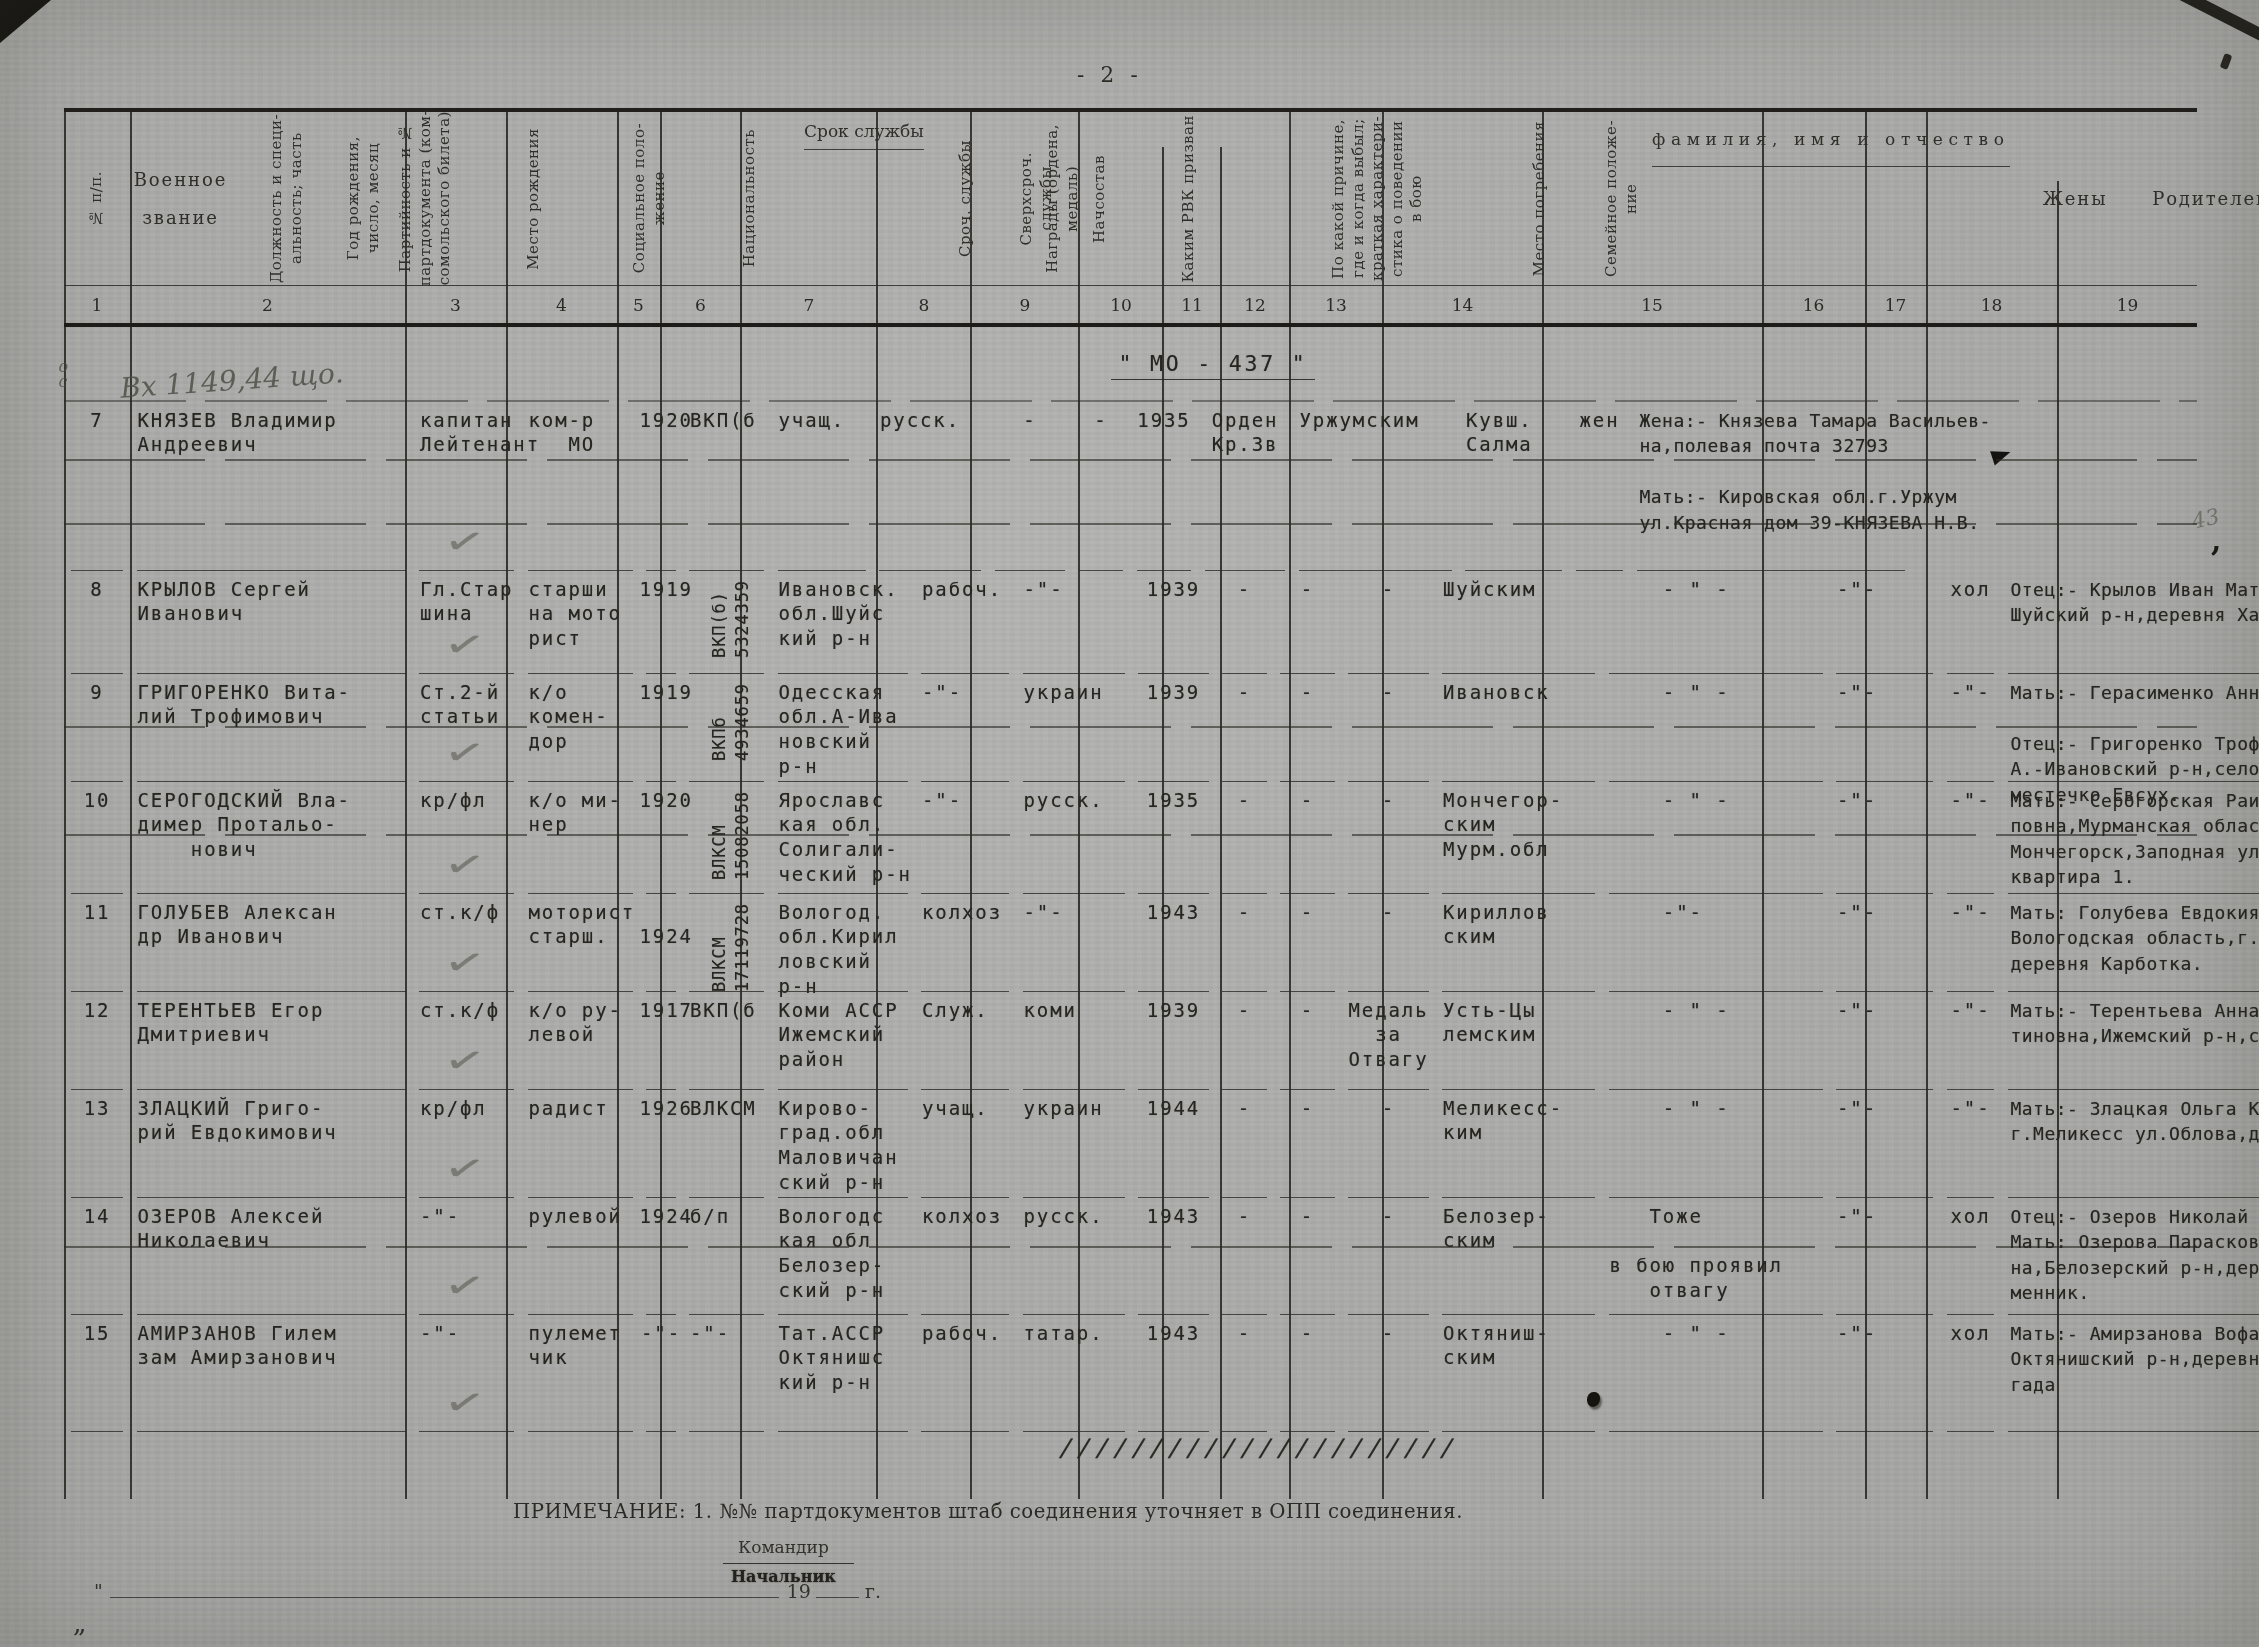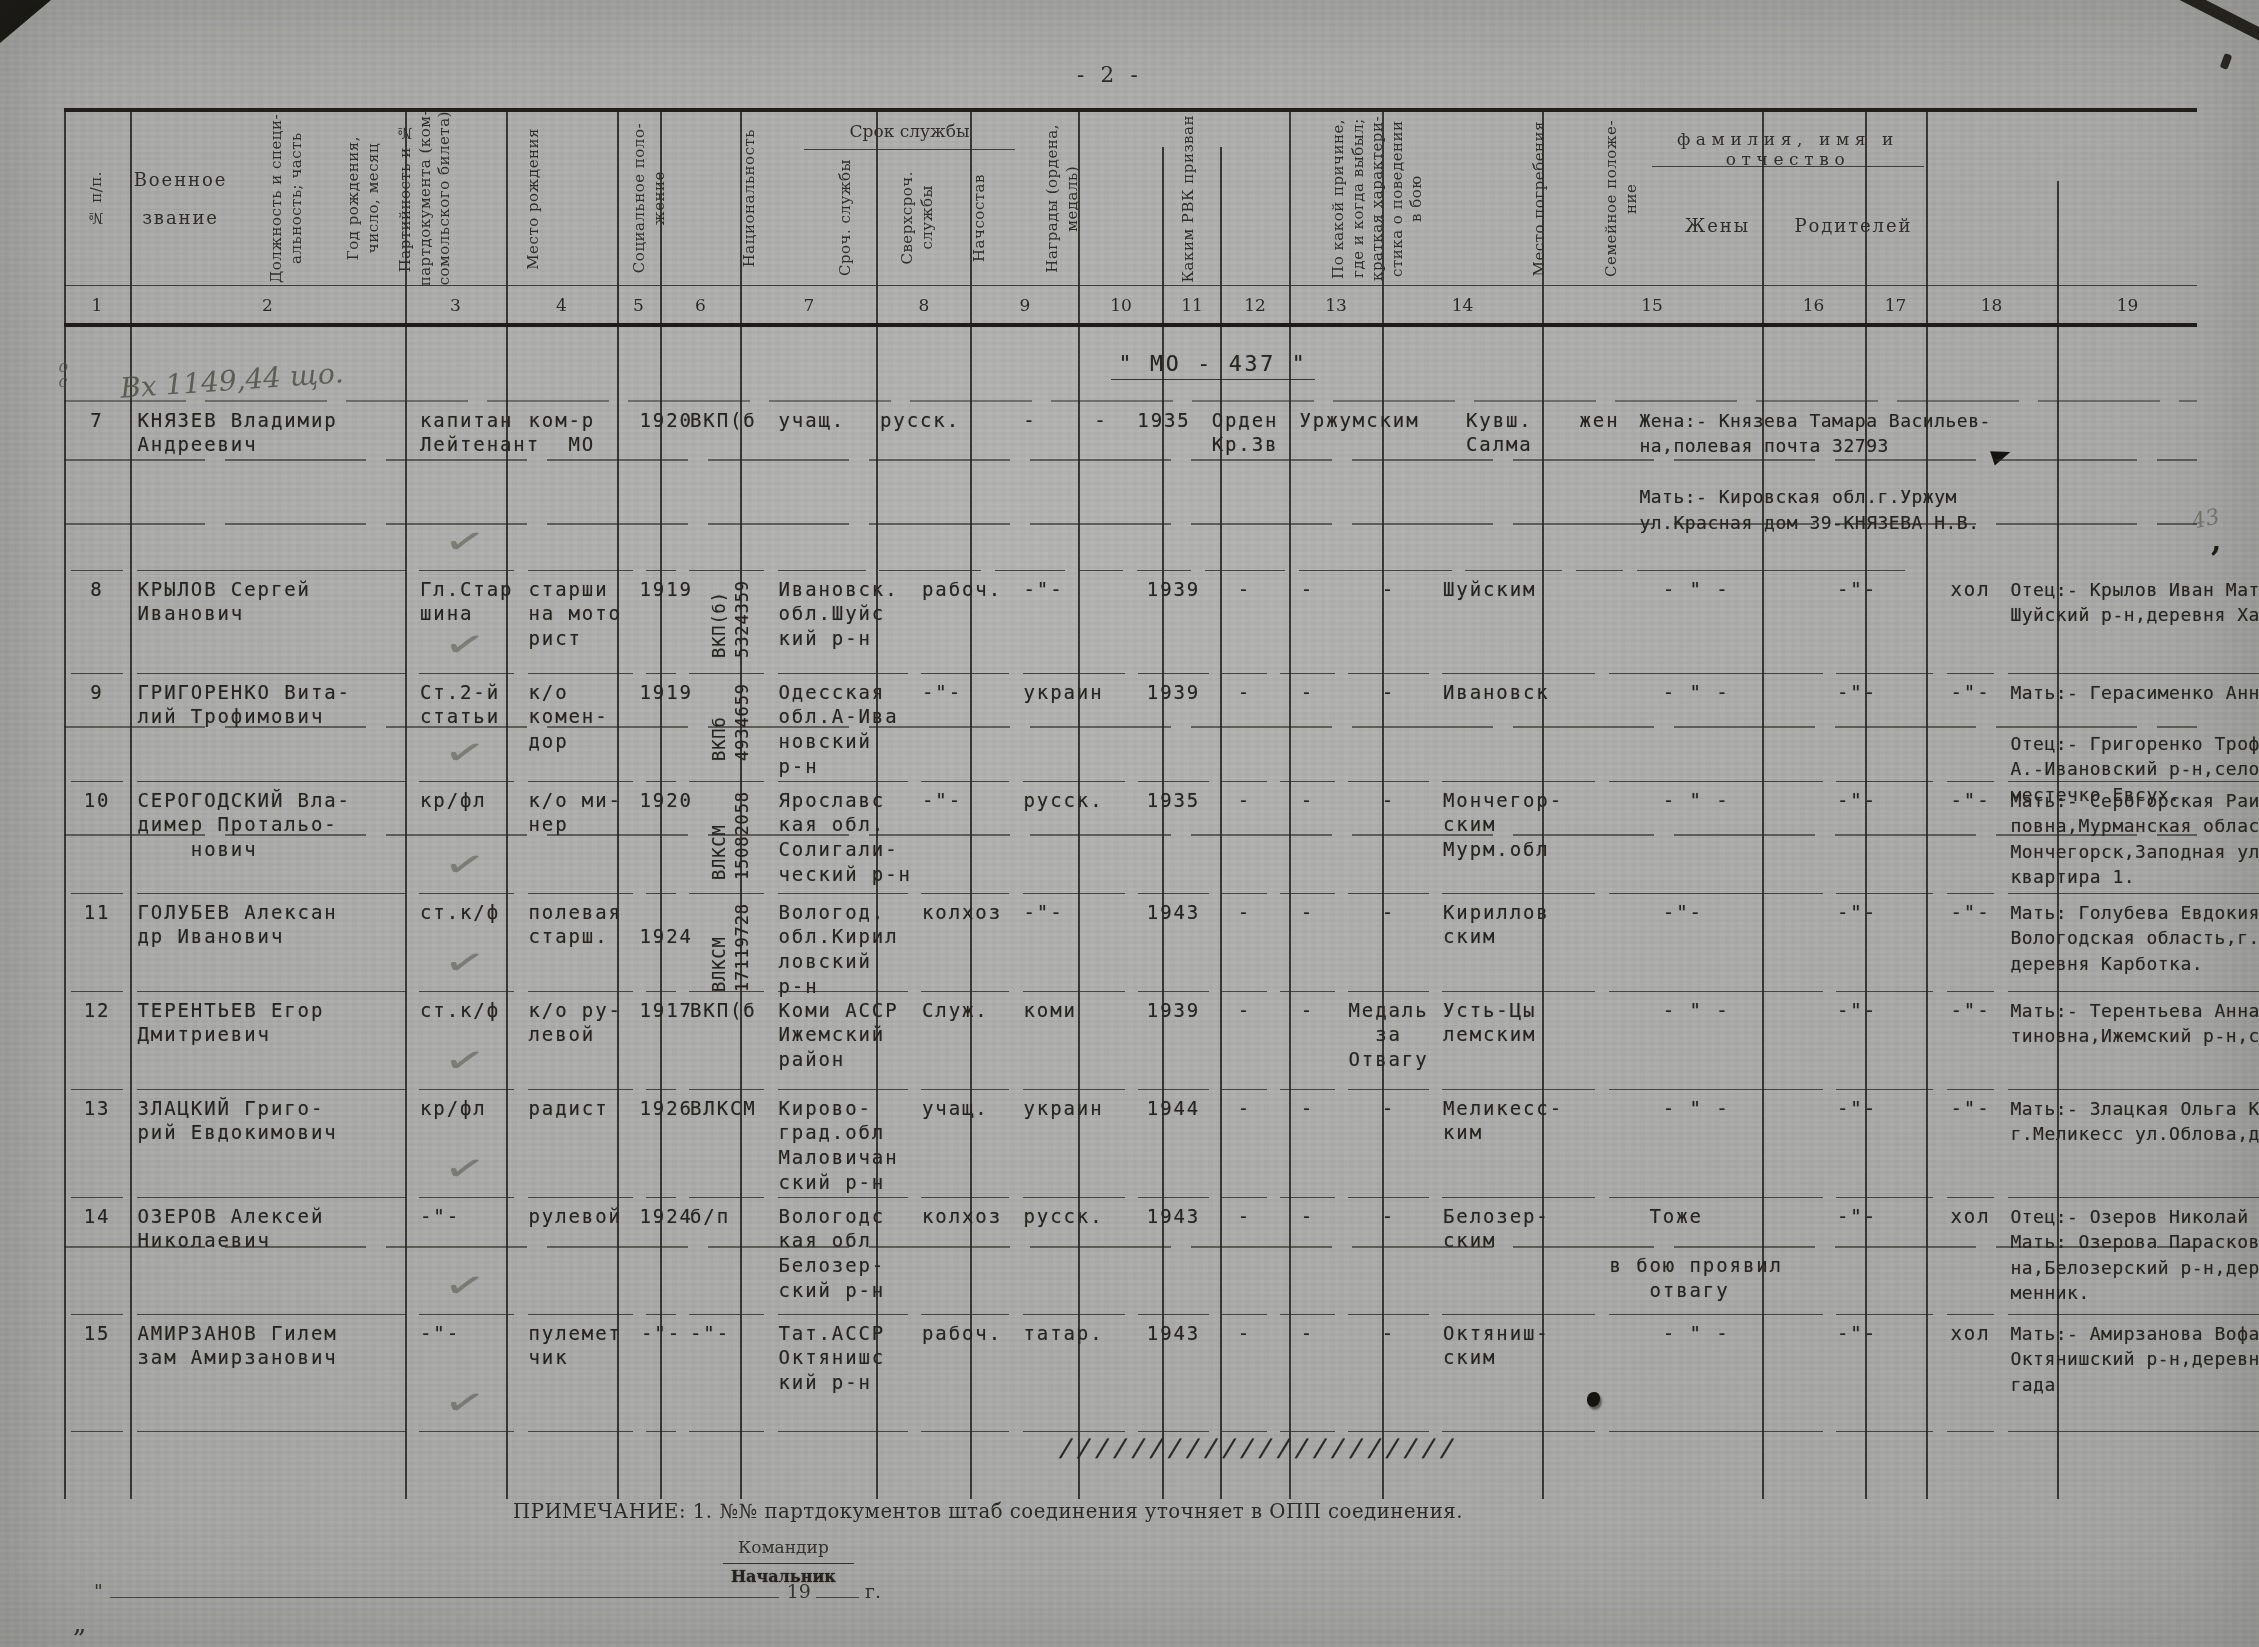--- a/index.html
+++ b/index.html
@@ -33,21 +33,21 @@
   .c11{width:58px;} .c12{width:68px;} .c13{width:94px;} .c14{width:159px;} .c15{width:220px;}
   .c16{width:103px;} .c17{width:61px;} .c18{width:131px;} .c19{width:141px;}
   .cfam{width:272px;}
 
   
   .thead{display:flex;height:173px;border-top:4.7px solid #211f1b;position:relative;z-index:2;}
   .thead .hcell{display:flex;align-items:center;justify-content:center;flex:none;height:100%;}
   .vlab{display:block;writing-mode:vertical-rl;transform:rotate(180deg);white-space:pre;
         font-size:15px;line-height:1.3;letter-spacing:0.5px;text-align:center;color:#2f2e29;}
   .hlab{white-space:pre;text-align:center;font-size:18px;line-height:2.1;letter-spacing:1.9px;color:#2f2e29;}
-  .hgroup{flex:none;display:flex;flex-direction:column;height:100%;}
+  .hgroup{flex:none;display:flex;height:100%;}
   .gsrok{width:211px;} .gfio{width:272px;}
   .gtitle{flex:none;text-align:center;font-size:17px;color:#2f2e29;padding-top:9.4px;height:28px;
           border-bottom:1.9px solid rgba(43,42,37,.85);}
   .gtitle-fio{font-size:17px;letter-spacing:5.6px;height:37px;padding-top:17px;}
   .gcols{flex:1;display:flex;}
   .gcols .hcell{height:100%;}
   .gfio .hlab{line-height:1.2;}
 
   .numrow{display:flex;height:37px;align-items:center;position:relative;z-index:2;
     border-top:1.9px solid rgba(42,41,36,.85);border-bottom:4.7px solid #1d1c18;}
@@ -343,21 +343,21 @@
           <div class="cell tw cfam">Мать:- Серогорская Раиса Филип-
 повна,Мурманская область,гор.
 Мончегорск,Заподная ул.дом.11
 квартира 1.</div>
         </div>
         <div class="trow" style="height: 98px;">
           <div class="cell tw c1 ctr">11</div>
           <div class="cell tw c2">ГОЛУБЕВ Алексан
 др Иванович</div>
           <div class="cell tw c3">ст.к/ф<span class="check">✓</span></div>
-          <div class="cell tw c4">полевая
+          <div class="cell tw c4">моторист
 старш.</div>
           <div class="cell tw c5 ctr">
 1924</div>
           <div class="cell tw c6"><span class="vdata">ВЛКСМ
 17119728</span></div>
           <div class="cell tw c7">Вологод.
 обл.Кирил
 ловский
 р-н</div>
           <div class="cell tw c8">колхоз</div>

